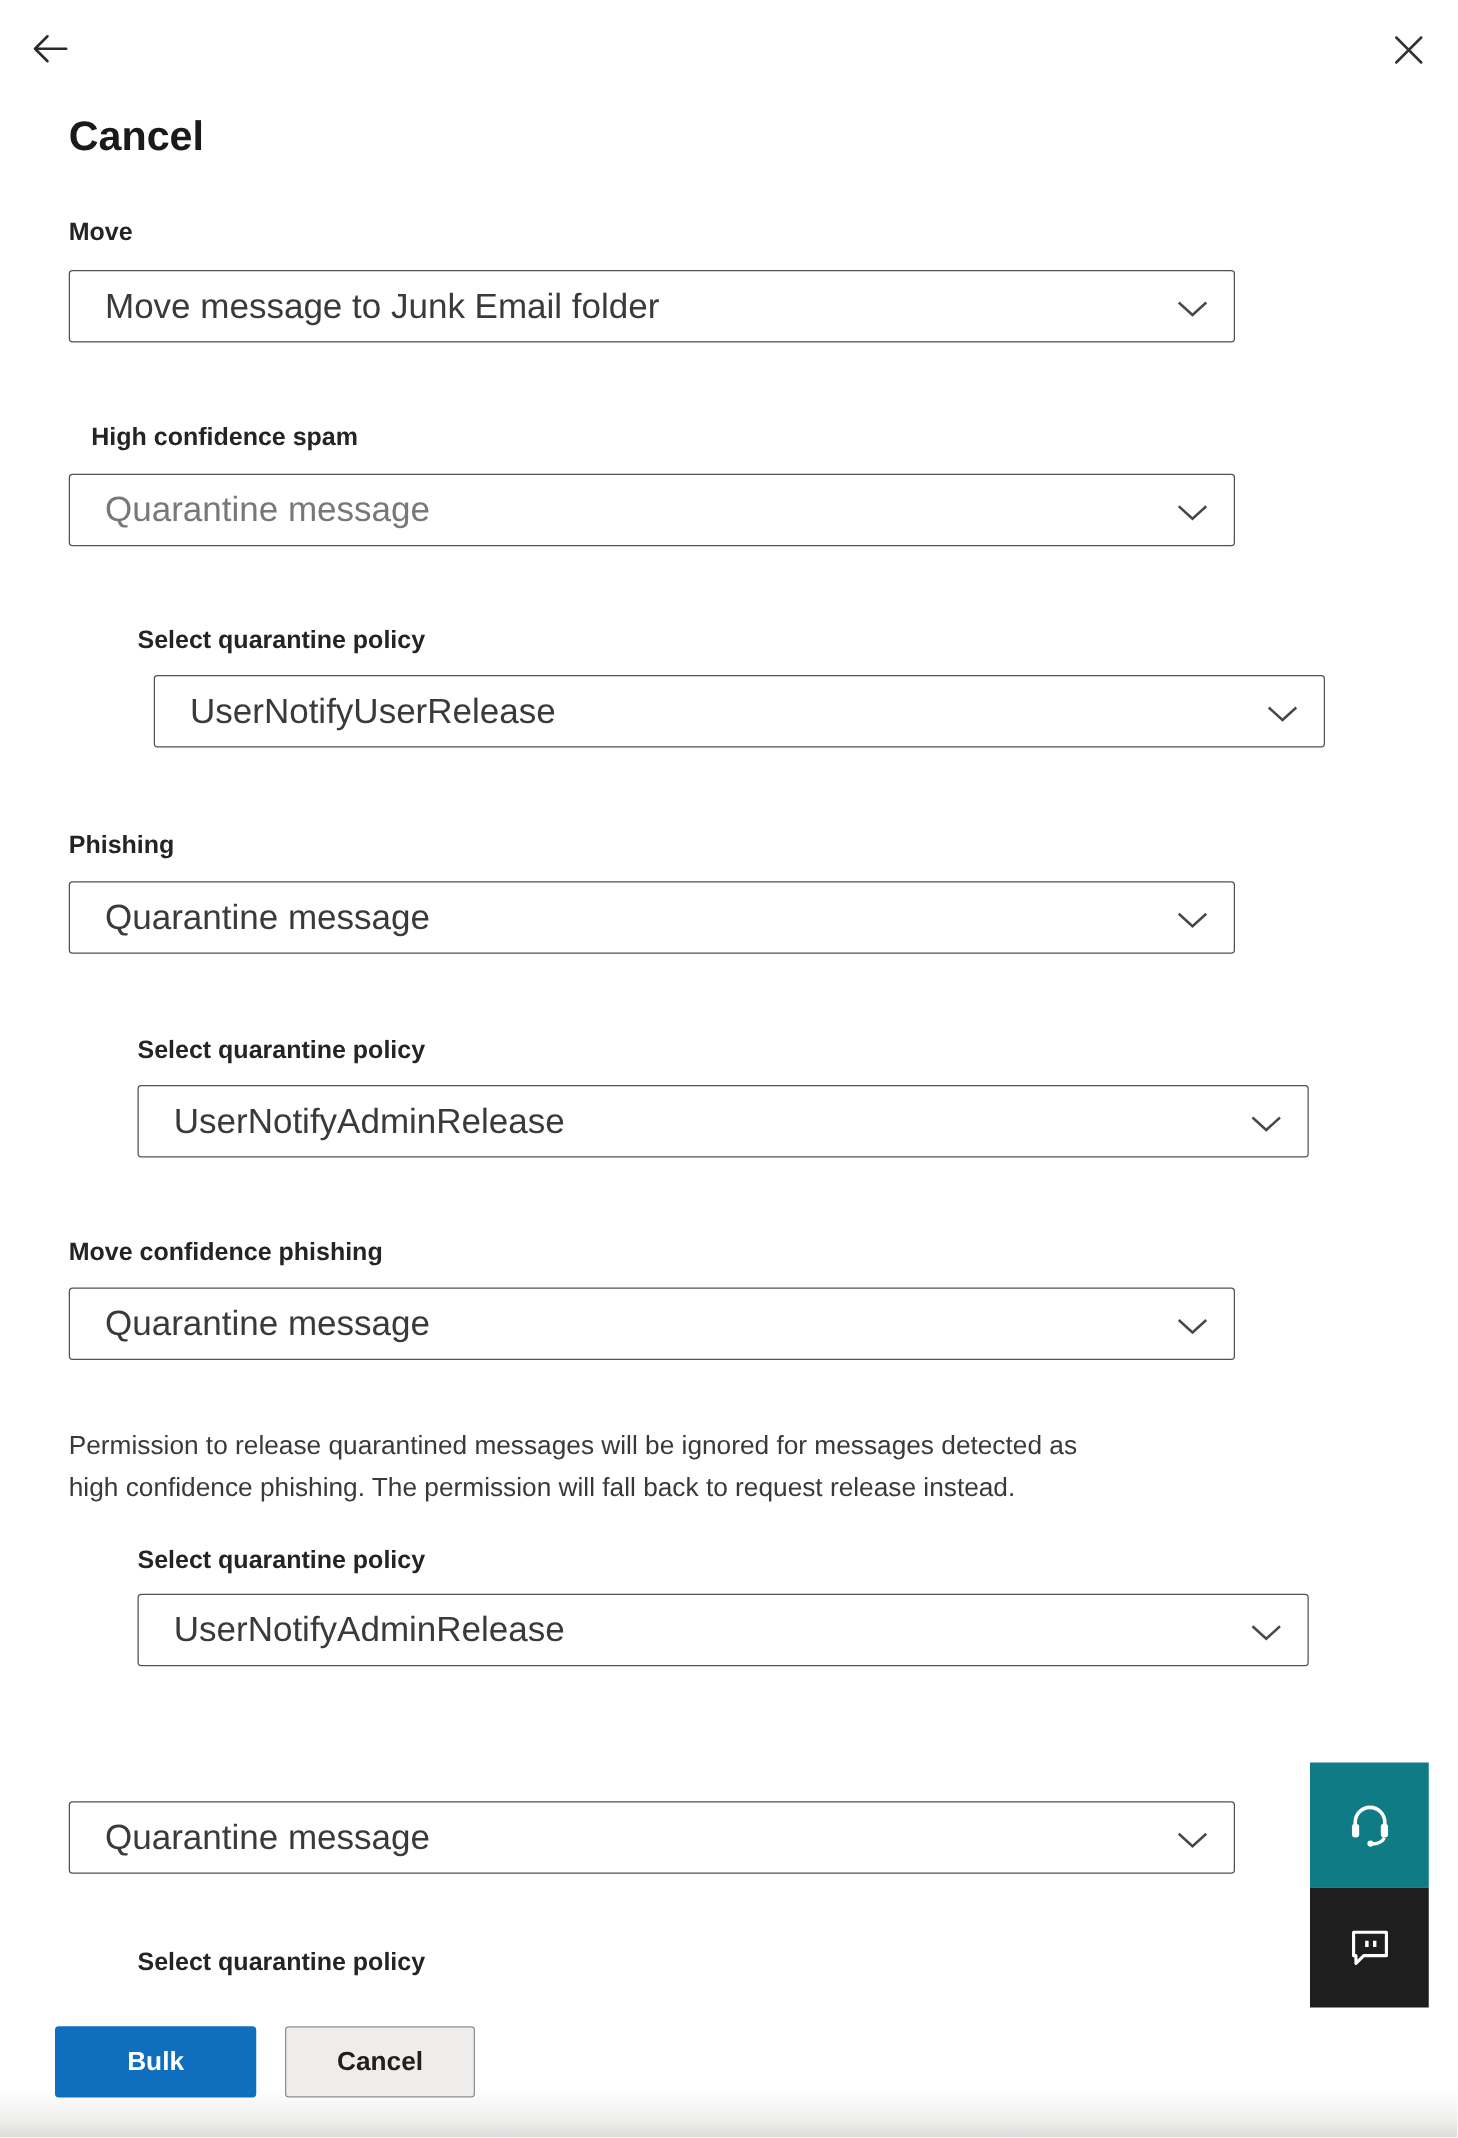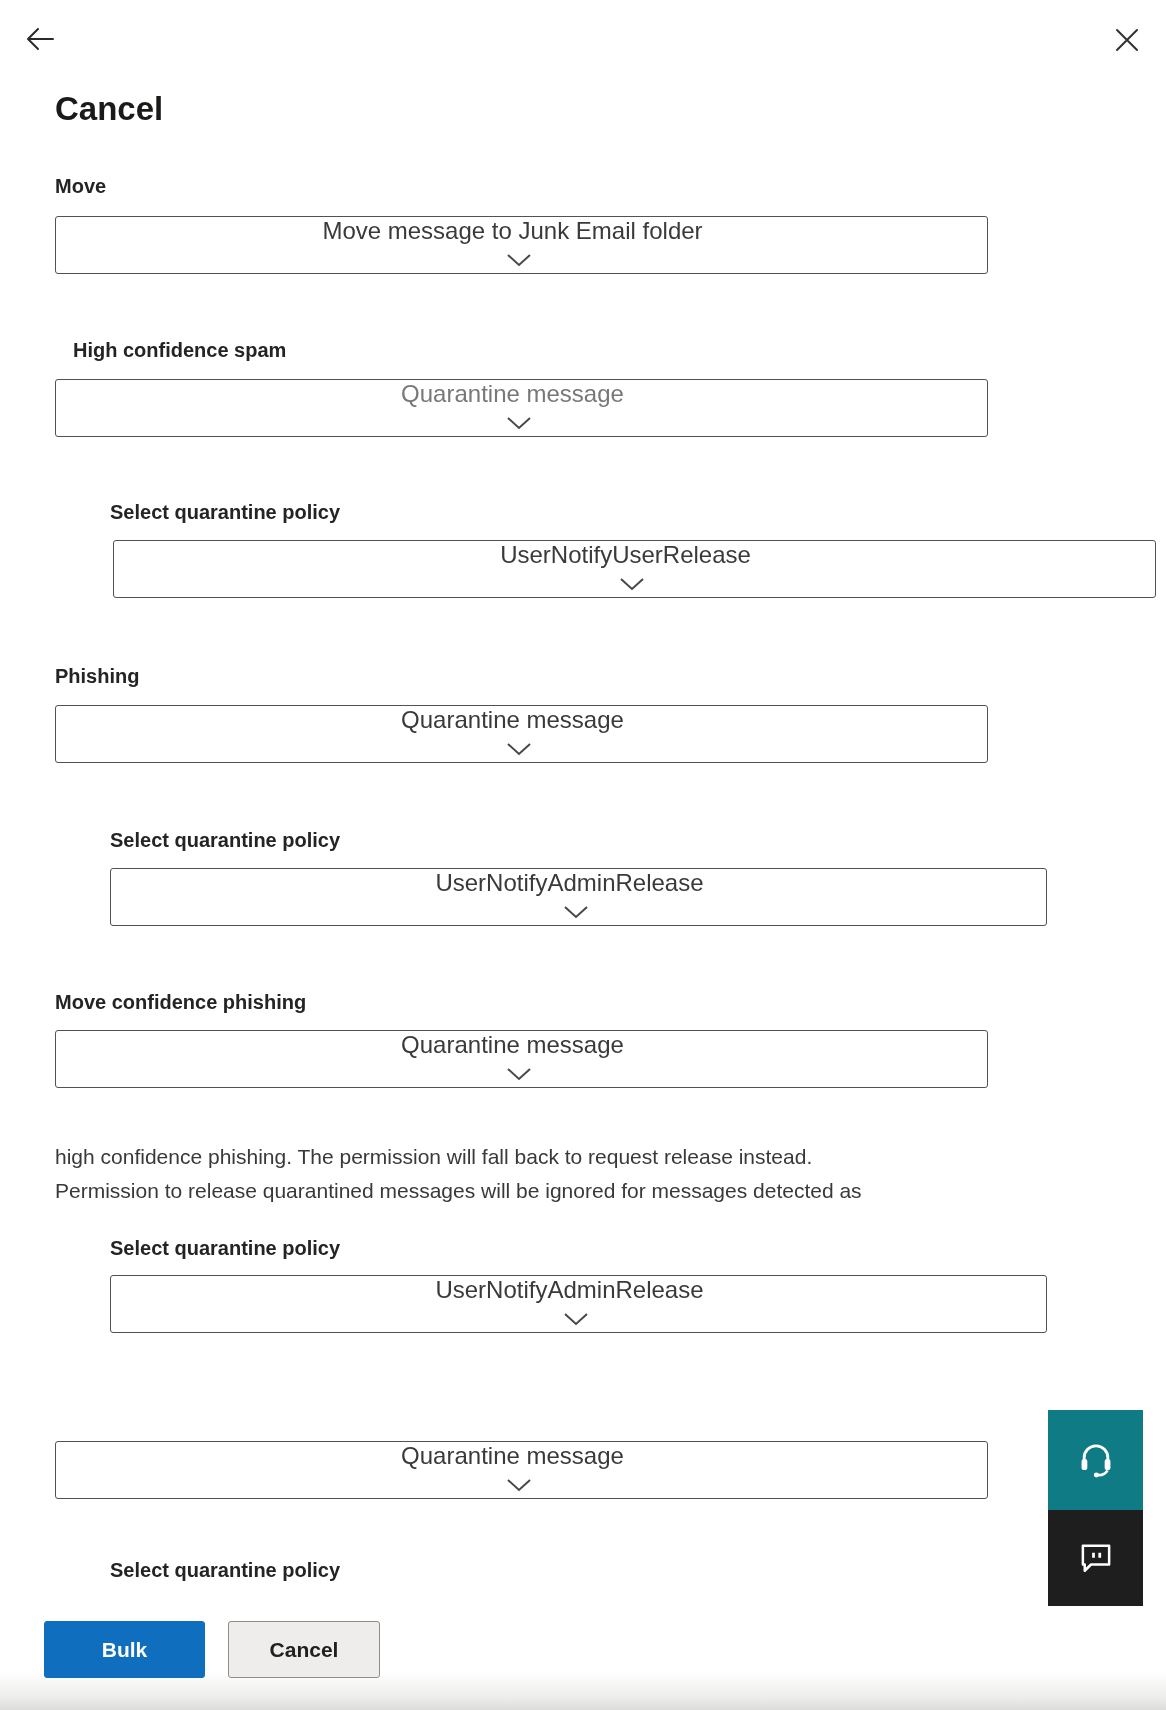--- a/index.html
+++ b/index.html
@@ -9,28 +9,28 @@
   }
   .icon-btn{position:absolute;background:none;border:none;padding:0;cursor:pointer;line-height:0;}
   .back-btn{left:22px;top:22px;}
   .close-btn{left:1112px;top:25px;}
   .title{position:absolute;left:55px;top:90px;font-size:33px;font-weight:700;color:#1b1a19;}
   .f-label{position:absolute;font-size:20px;font-weight:600;color:#252423;line-height:28px;white-space:nowrap;}
   .dropdown{
     position:absolute;height:58px;box-sizing:border-box;background:#fff;
     border:1.5px solid #545250;border-radius:3px;cursor:pointer;
     display:flex;align-items:center;justify-content:space-between;
-    padding:0 20px 0 2px;font-size:24px;color:#3b3a39;flex-direction:column;
+    padding:0 20px 0 28px;font-size:28px;color:#3b3a39;
   }
   .dropdown .val{white-space:nowrap;overflow:hidden;}
   .dropdown.muted .val{color:#7a7876;}
   .chev{flex:0 0 auto;margin-left:12px;}
   .f0l{left:55px;top:172px}  .f0d{left:55px;top:216px;width:933px}
   .f1l{left:73px;top:336px}  .f1d{left:55px;top:379px;width:933px}
-  .f2l{left:110px;top:498px} .f2d{left:113px;top:540px;width:1043px}
+  .f2l{left:110px;top:498px} .f2d{left:123px;top:540px;width:937px}
   .f3l{left:55px;top:662px}  .f3d{left:55px;top:705px;width:933px}
   .f4l{left:110px;top:826px} .f4d{left:110px;top:868px;width:937px}
   .f5l{left:55px;top:988px}  .f5d{left:55px;top:1030px;width:933px}
   .note{position:absolute;left:55px;top:1140px;font-size:21px;line-height:34px;color:#3a3938;}
   .note div{white-space:nowrap;}
   .f6l{left:110px;top:1234px} .f6d{left:110px;top:1275px;width:937px}
   .f7l{left:55px;top:1398px}  .f7d{left:55px;top:1441px;width:933px}
   .f8l{left:110px;top:1556px}
   .footer{
     position:absolute;left:0;top:1584px;width:1166px;height:126px;
@@ -108,22 +108,22 @@
 
   <div class="f-label f5l">Move confidence phishing</div>
   <div class="dropdown f5d">
     <span class="val">Quarantine message</span>
     <span class="chev"><svg width="26" height="14" viewBox="0 0 26 14">
           <path d="M2 2 L13 12 L24 2" fill="none" stroke="#4a4846" stroke-width="2"></path>
         </svg></span>
   </div>
 
   <div class="note">
+    <div>Permission to release quarantined messages will be ignored for messages detected as</div>
     <div>high confidence phishing. The permission will fall back to request release instead.</div>
-    <div>Permission to release quarantined messages will be ignored for messages detected as</div>
   </div>
 
   <div class="f-label f6l">Select quarantine policy</div>
   <div class="dropdown f6d">
     <span class="val">UserNotifyAdminRelease</span>
     <span class="chev"><svg width="26" height="14" viewBox="0 0 26 14">
           <path d="M2 2 L13 12 L24 2" fill="none" stroke="#4a4846" stroke-width="2"></path>
         </svg></span>
   </div>
 

